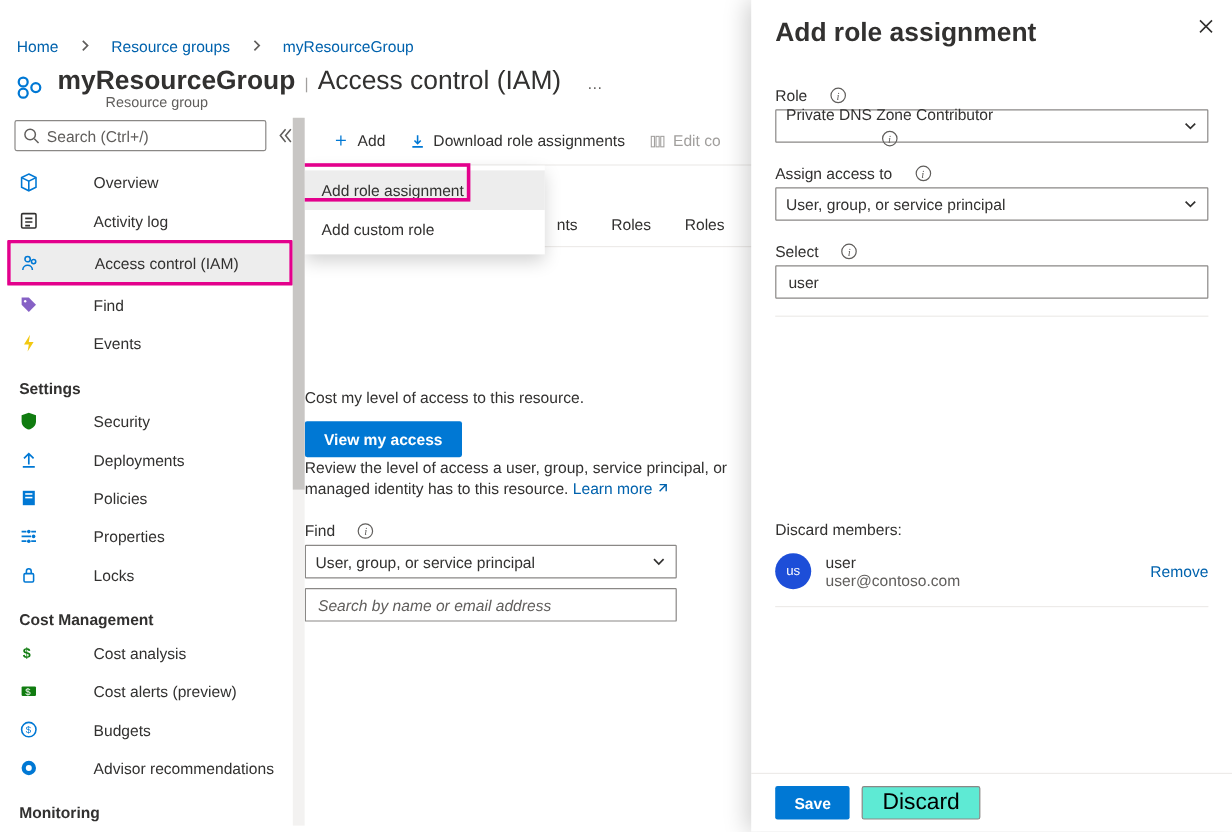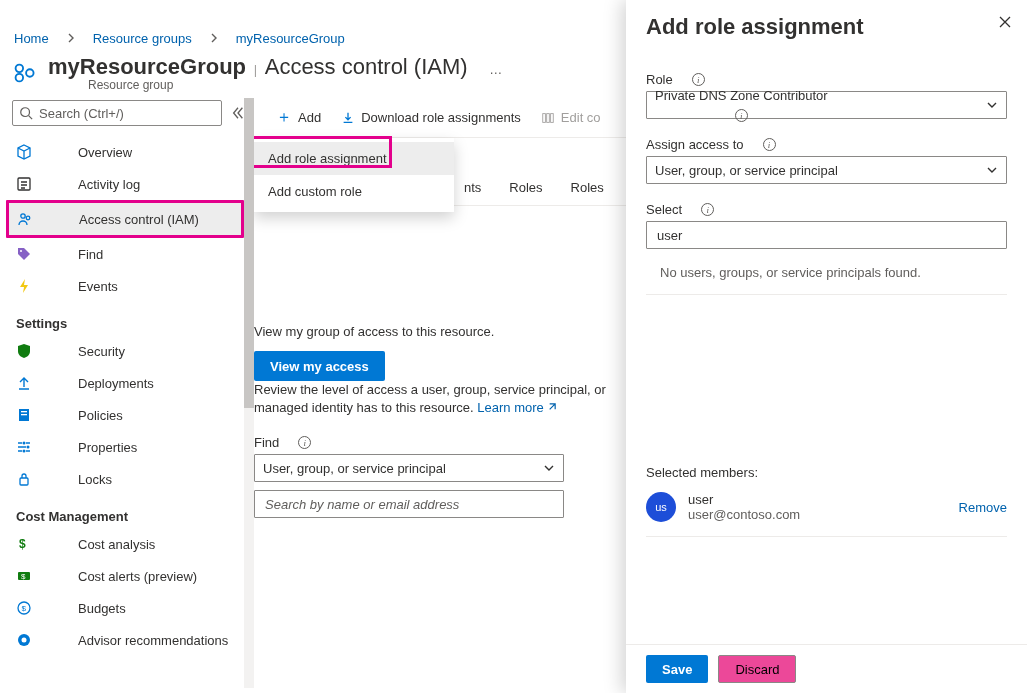--- a/index.html
+++ b/index.html
@@ -78,21 +78,21 @@
   hr.sep { border:none; border-top:1px solid #edebe9; margin:14px 0 10px 0; }
 
   .sel-members-label { margin:170px 0 12px 0; font-size:13px; color:#323130; }
   .member-row { display:flex; align-items:center; gap:12px; }
   .avatar { width:30px; height:30px; border-radius:50%; background:#1d4ed8; color:#fff; display:flex; align-items:center; justify-content:center; font-size:11px; }
   .member-text .name { font-size:13px; color:#323130; }
   .member-text .mail { font-size:13px; color:#605e5c; }
   .remove-link { margin-left:auto; font-size:13px; }
 
   .panel-foot { border-top:1px solid #edebe9; padding:10px 20px; display:flex; gap:10px; }
-  .btn-secondary { background:#ec4899; border:1px solid #8a8886; border-radius:2px; height:28px; padding:0 16px; cursor:pointer; font-size:13px; }
+  .btn-secondary { background:#5eead4; border:1px solid #8a8886; border-radius:2px; height:28px; padding:0 16px; cursor:pointer; font-size:19px; }
 
   .empty-msg { color:#605e5c; font-size:13px; margin:16px 2px 10px 14px; }
 </style>
 </head>
 <body>
 
 <div class="breadcrumb">
   <a>Home</a>
   <span class="sep">
       <svg viewBox="0 0 10 10" width="10" height="10">
@@ -273,20 +273,21 @@
     <div class="nav-item">
       <span class="nav-icon">
           <svg width="16" height="16" viewBox="0 0 16 16">
             <circle cx="8" cy="8" r="6" fill="#0078d4"></circle>
             <circle cx="8" cy="8" r="2.5" fill="#fff"></circle>
           </svg>
         </span>
       <span class="nav-label">Advisor recommendations</span>
     </div>
 
+    <div class="nav-section">Monitoring</div>
 
     <div class="vscroll">
         <div class="vscroll-thumb"></div>
       </div>
   </div>
 
   <div class="main">
     <div class="toolbar">
       <div class="tb-item">
         <span class="plus">＋</span>
@@ -318,21 +319,21 @@
     </div>
     <div class="add-menu-highlight"></div>
 
     <div class="tabrow">
       <span class="tab">nts</span>
       <span class="tab">Roles</span>
       <span class="tab">Roles</span>
     </div>
 
     <div class="content" style="top:226px;">
-      <div class="lead">View my group of access to this resource.</div>
+      <div class="lead">Cost my level of access to this resource.</div>
       <button class="btn-primary">View my access</button>
 
       <div class="muted">
         <span>Review the level of access a user, group, service principal, or managed identity has to this resource.</span>
         <a class="learn-link"><span>Learn more</span><svg width="11" height="11" viewBox="0 0 12 12">
               <path d="M4 2h6v6M10 2L4 8" fill="none" stroke="#0062ad" stroke-width="1.3"></path>
             </svg></a>
       </div>
 
       <div class="field-label">
@@ -389,24 +390,23 @@
     </div>
 
     <div class="field-label">
       <span>Select</span>
         <span class="info-icon">i</span>
     </div>
     <div class="text-box">
       <input value="user" style="">
     </div>
 
-    <div class="empty-msg">No users, groups, or service principals found.</div>
     <hr class="sep">
 
-    <div class="sel-members-label">Selected members:</div>
+    <div class="sel-members-label">Discard members:</div>
     <div class="member-row">
       <div class="avatar">us</div>
       <div class="member-text">
         <div class="name">user</div>
         <div class="mail">user@contoso.com</div>
       </div>
       <a class="remove-link">Remove</a>
     </div>
     <hr class="sep">
   </div>

